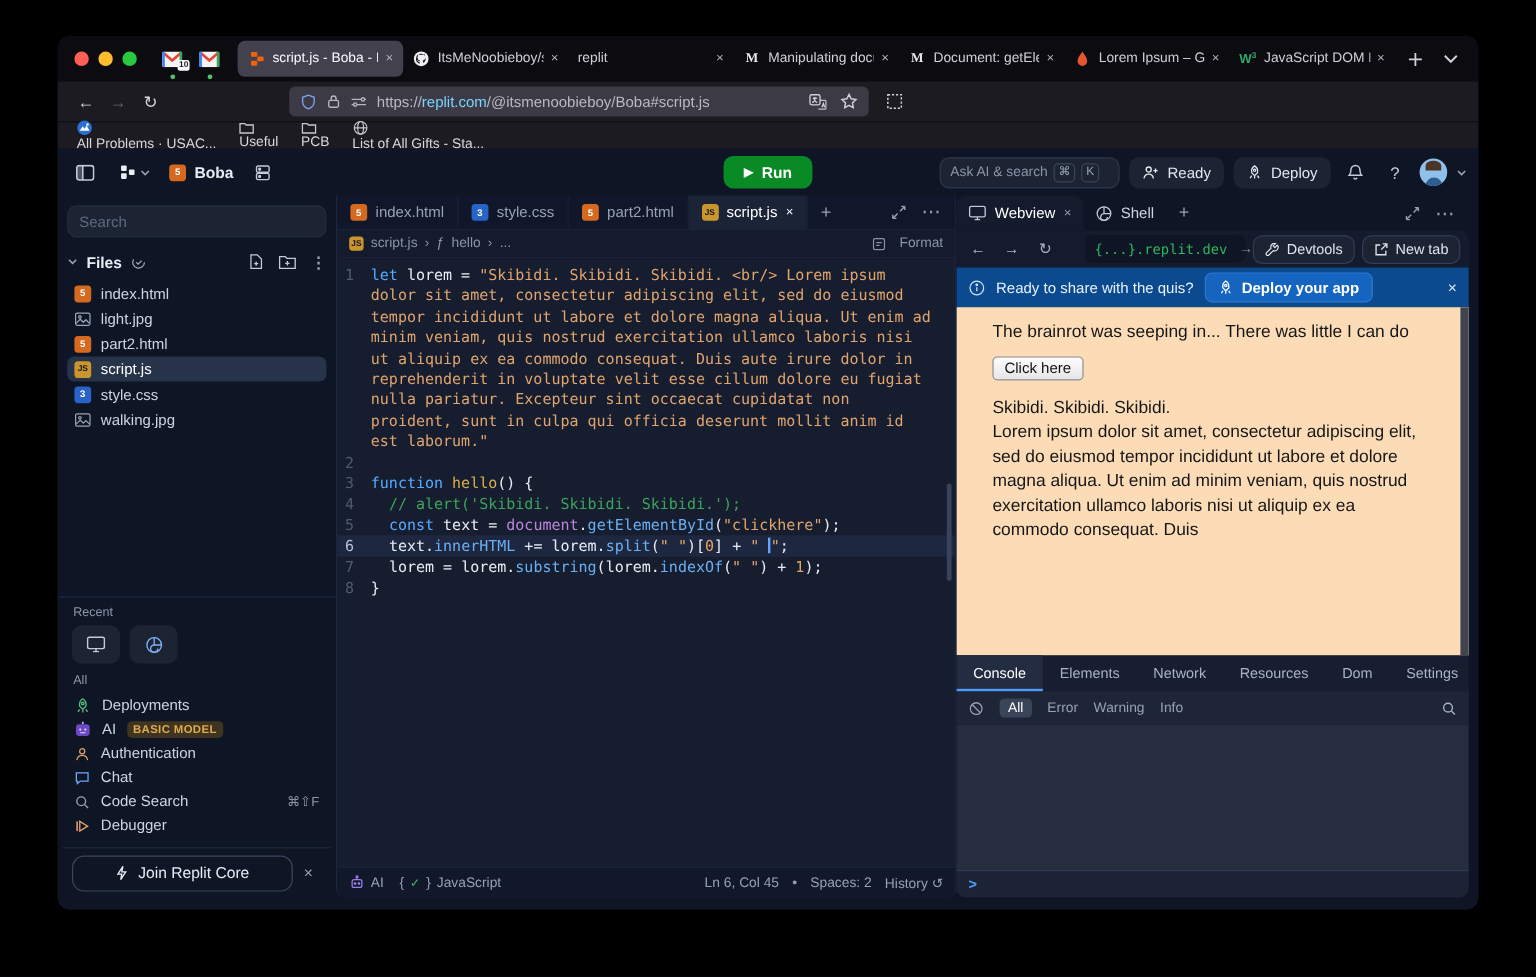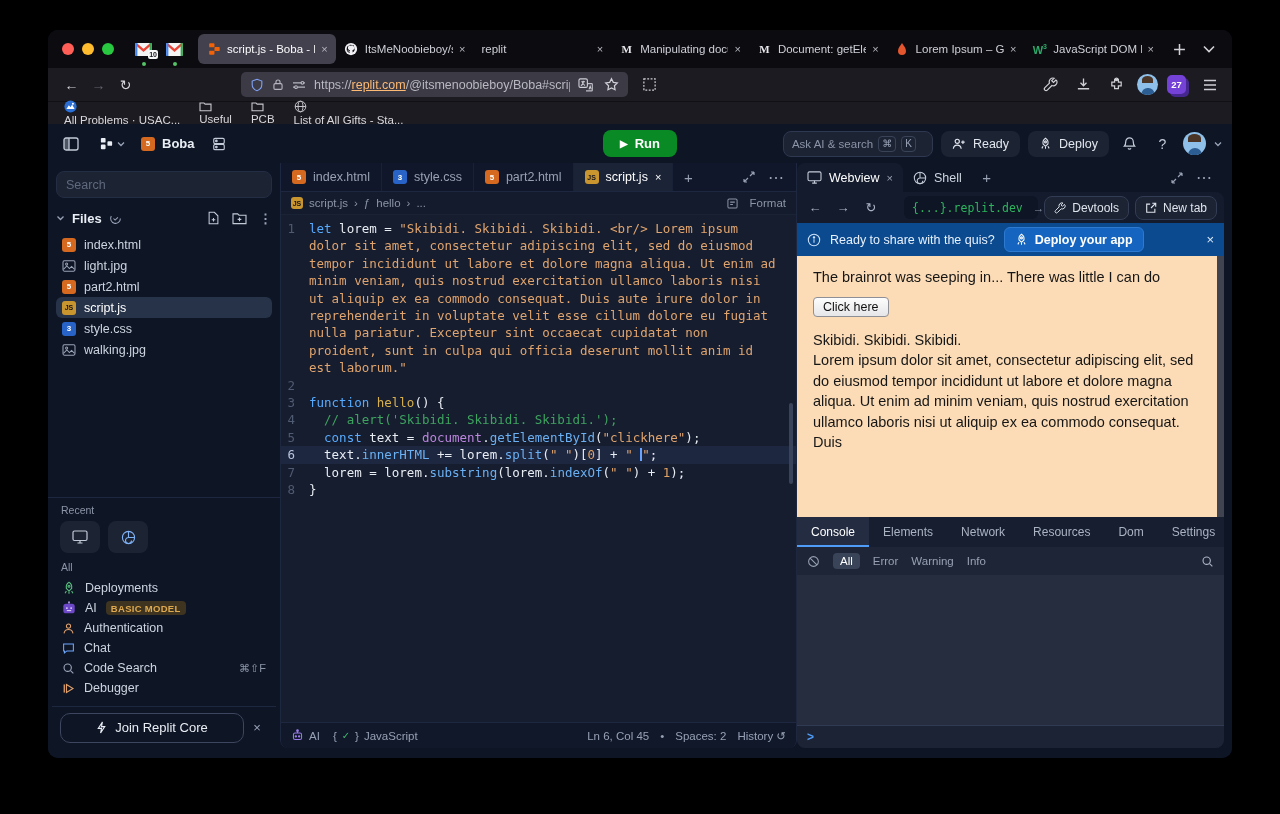--- a/index.html
+++ b/index.html
@@ -23,21 +23,21 @@
   .ficon-text{font-size:11px;font-weight:bold;color:#e8e8ec;font-family:"Liberation Serif",serif;}
   .ficon-text.w3{color:#2ea86a;font-family:"Liberation Sans",sans-serif;}
   .ficon-text.w3 sup{font-size:7px;}
   .tabplus,.tabsmenu{color:#d0d0d6;width:26px;height:26px;display:flex;align-items:center;justify-content:center;border-radius:4px;flex:none;}
 
   .toolbar{height:33px;background:#1c1b22;display:flex;align-items:center;padding:0 10px;flex:none;}
   .navbtn{width:27px;height:24px;display:flex;align-items:center;justify-content:center;color:#d4d4da;font-size:14px;border-radius:4px;flex:none;}
   .navbtn.dim{color:#64636c;}
   .sspace{width:102px;flex:none;}
   .urlfield{flex:1;max-width:648px;height:25px;background:#3b3a45;border-radius:5px;display:flex;align-items:center;padding:0 9px;gap:8px;font-size:12.5px;color:#b9b9c2;min-width:0;}
-  .urlfield .host{color:#fdba74;text-decoration:underline;}
+  .urlfield .host{color:#7dd3fc;}
   .urlfield .urltext{overflow:hidden;white-space:nowrap;flex:1;}
   .urlfield .fricons{margin-left:auto;display:flex;gap:11px;align-items:center;}
   .flexspace{flex:1;}
   .tbgroup{display:flex;align-items:center;gap:9px;margin-left:8px;}
   .tbtn{width:24px;height:24px;display:flex;align-items:center;justify-content:center;color:#cfcfd6;}
   .badge27{min-width:19px;height:19px;background:#7542d8;border-radius:5px;color:#fff;font-size:9.5px;font-weight:bold;display:flex;align-items:center;justify-content:center;box-shadow:3px 3px 0 0 #45278f;margin-right:3px;}
   .bavatar{width:21px;height:21px;border-radius:50%;background:#8fc0ea;position:relative;overflow:hidden;flex:none;}
   .bavatar::before{content:"";position:absolute;top:2px;left:5px;right:5px;height:7px;border-radius:50% 50% 0 0;background:#4a3526;}
   .bavatar::after{content:"";position:absolute;left:50%;transform:translateX(-50%);bottom:-2px;width:13px;height:9px;border-radius:6px 6px 0 0;background:#2d5e93;}
 
@@ -120,21 +120,21 @@
   .wnav{height:31px;display:flex;align-items:center;gap:6px;padding:0 7px;flex:none;}
   .wnavbtn{width:22px;height:22px;display:flex;align-items:center;justify-content:center;color:#aab3c6;font-size:13px;flex:none;}
   .urlchip{flex:1;height:23px;background:#0e1525;border-radius:6px;display:flex;align-items:center;padding:0 8px;gap:5px;font-size:11.5px;font-family:"DejaVu Sans Mono",monospace;min-width:0;margin-left:16px;}
   .urlchip .host{color:#2db55d;white-space:nowrap;}
   .urlchip .path{color:#e8ecf3;white-space:nowrap;overflow:hidden;}
   .urlchip .go{margin-left:auto;color:#8b95a7;font-family:"Liberation Sans",sans-serif;}
   .wbtn{height:24px;border:1px solid #323d55;background:#1c2333;border-radius:8px;display:flex;align-items:center;gap:6px;padding:0 9px;font-size:12px;color:#dfe4ec;flex:none;}
   .banner{height:33px;background:#0b4a8f;display:flex;align-items:center;gap:9px;padding:0 10px;font-size:12.5px;color:#e8f1fc;flex:none;}
   .bannerbtn{height:25px;background:#1565c0;border:1px solid #2f7ad1;border-radius:6px;display:flex;align-items:center;gap:7px;padding:0 10px;font-weight:bold;font-size:12.5px;color:#fff;}
   .banner .x{margin-left:auto;color:#dce9fb;font-size:13px;}
-  .page{height:261px;background:#fcdcb6;color:#161616;padding:11px 16px;position:relative;flex:none;font-size:14.5px;line-height:1.42;overflow:hidden;}
+  .page{height:290px;background:#fcdcb6;color:#161616;padding:11px 30px;position:relative;flex:none;font-size:14.5px;line-height:1.42;overflow:hidden;}
   .pagebtn{background:linear-gradient(#fdfdfd,#e6e6e9);border:1px solid #8f8f98;border-radius:4px;padding:2px 9px;font-size:12.5px;color:#111;margin:9px 0 13px;display:inline-block;font-family:"Liberation Sans",sans-serif;}
   .pagescroll{position:absolute;top:0;right:0;bottom:0;width:7px;background:#3f4450;}
   .consoletabs{height:30px;background:#161e30;display:flex;align-items:stretch;flex:none;}
   .ctab{padding:0 14px;display:flex;align-items:center;font-size:12px;color:#aab3c2;position:relative;}
   .ctab.active{background:#232c40;color:#fff;}
   .ctab.active::after{content:"";position:absolute;left:0;right:0;bottom:0;height:2px;background:#4f9cf8;}
   .cfilters{height:28px;background:#1d2537;display:flex;align-items:center;gap:13px;padding:0 10px;font-size:11.5px;color:#98a1b3;flex:none;}
   .chip{background:#3a4458;color:#fff;border-radius:4px;padding:2px 7px;}
   .cfilters .searchi{margin-left:auto;color:#aab3c2;}
   .consolebody{flex:1;background:#252d3f;}
@@ -282,46 +282,20 @@
             </svg>
           </span>
       </span>
     </div>
     <span class="tbtn" style="margin-left:10px">
         <svg width="15" height="15" viewBox="0 0 16 16" fill="none" stroke="#cfcfd6" stroke-width="1.3" stroke-dasharray="2 1.6">
           <rect x="2" y="2" width="12" height="12"></rect>
         </svg>
       </span>
     <span class="flexspace"></span>
-    <div class="tbgroup">
-      <span class="tbtn">
-          <svg width="15" height="15" viewBox="0 0 16 16" fill="#cfcfd6">
-            <path d="M13.8 3.2l-2.6 2.6-1.9-1.9 2.6-2.6a4 4 0 00-5 5.2L2 11.4a1.8 1.8 0 002.6 2.6l4.9-4.9a4 4 0 005.2-5z" fill="none" stroke="#cfcfd6" stroke-width="1.3"></path>
-          </svg>
-        </span>
-      <span class="tbtn">
-          <svg width="15" height="15" viewBox="0 0 16 16" fill="none" stroke="#cfcfd6" stroke-width="1.4">
-            <path d="M8 1.5V9M4.8 6.2L8 9.4l3.2-3.2"></path>
-            <path d="M2 12.5h12"></path>
-          </svg>
-        </span>
-      <span class="tbtn">
-          <svg width="15" height="15" viewBox="0 0 16 16" fill="none" stroke="#cfcfd6" stroke-width="1.3">
-            <path d="M6 2.5h4v3h3v4h-3v3H6v-3H3v-4h3z"></path>
-            <circle cx="8" cy="2.5" r="1.4"></circle>
-          </svg>
-        </span>
-      <span class="bavatar"></span>
-      <span class="badge27">27</span>
-      <span class="tbtn">
-          <svg width="14" height="12" viewBox="0 0 14 12" stroke="#cfcfd6" stroke-width="1.5" fill="none">
-            <path d="M1 1.5h12M1 6h12M1 10.5h12"></path>
-          </svg>
-        </span>
-    </div>
   </div>
 
   <div class="bookmarks" id="bmbar">
       <span class="bm">
         <span>
           <svg width="13" height="13" viewBox="0 0 16 16">
             <circle cx="8" cy="8" r="7.5" fill="#2b6fd4"></circle>
             <path d="M3 11l3-4.5 2 2.5 2-3.5 3 5.5z" fill="#fff"></path>
             <circle cx="11" cy="4.6" r="1.2" fill="#fff"></circle>
           </svg>

